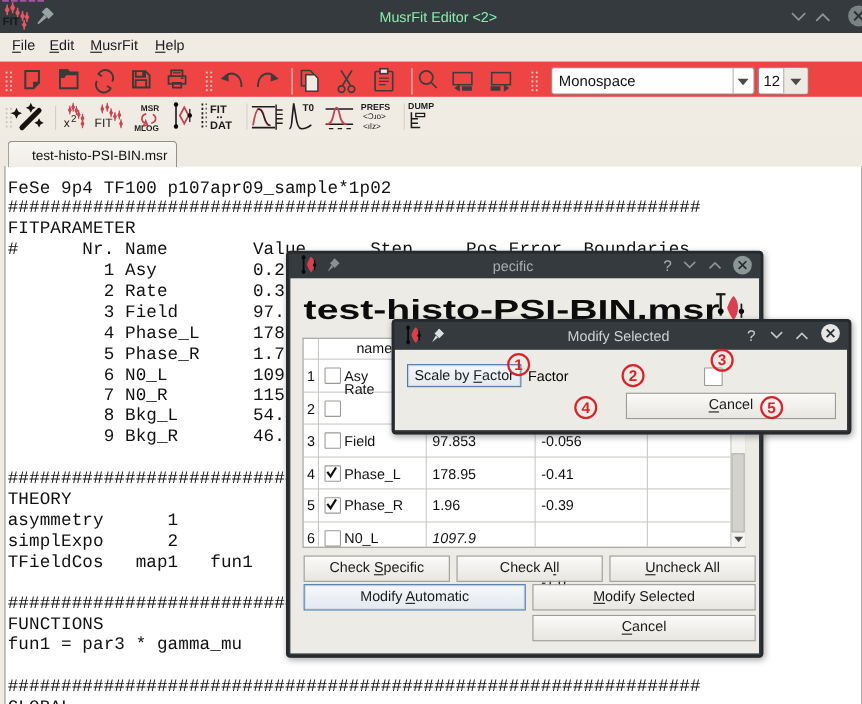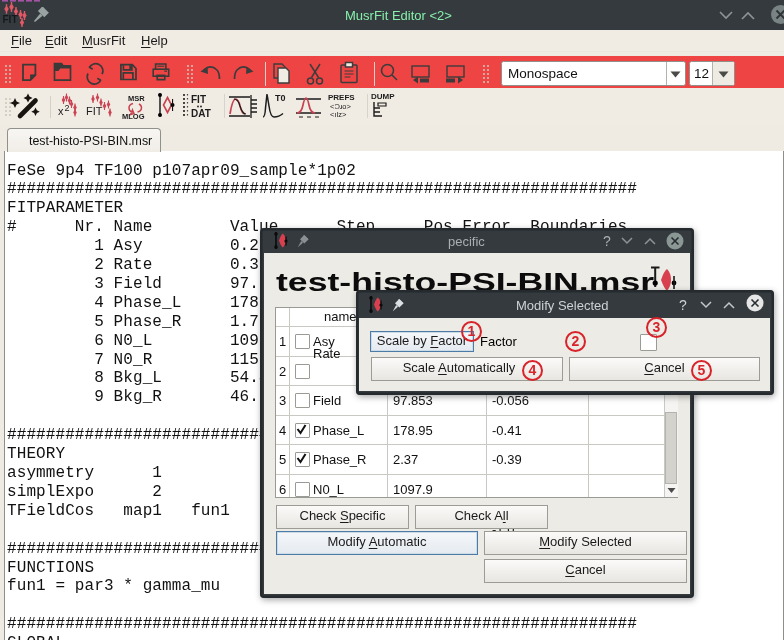--- a/index.html
+++ b/index.html
@@ -447,44 +447,45 @@
       <div class="cellt" style="left:117px;top:85px;">97.853</div>
         <div class="cellt" style="left:216px;top:85px;">-0.056</div>
       <div class="cellt" style="left:3px;top:115px;">4</div>
         <div class="cb" style="left:19px;top:115px;"></div>
         <div class="cellt" style="left:37px;top:115px;">Phase_L</div>
       <div class="cellt" style="left:117px;top:115px;">178.95</div>
         <div class="cellt" style="left:216px;top:115px;">-0.41</div>
       <div class="cellt" style="left:3px;top:144px;">5</div>
         <div class="cb" style="left:19px;top:144px;"></div>
         <div class="cellt" style="left:37px;top:144px;">Phase_R</div>
-      <div class="cellt" style="left:117px;top:144px;">2.37</div>
+      <div class="cellt" style="left:117px;top:144px;">1.96</div>
         <div class="cellt" style="left:216px;top:144px;">-0.39</div>
       <div class="cellt" style="left:3px;top:174px;">6</div>
         <div class="cb" style="left:19px;top:174px;"></div>
         <div class="cellt" style="left:37px;top:174px;">N0_L</div>
-      <div class="cellt" style="left:117px;top:174px;">1097.9</div>
+      <div class="cellt" style="left:117px;top:174px;font-style:italic;">1097.9</div>
         <div class="cellt" style="left:216px;top:174px;margin-top:40px;">-1.0</div>
 
       <svg class="abs" style="left:19px;top:115px" width="13" height="13">
           <path d="M2.5 6 l3 4 l5-8" stroke="#111" stroke-width="2" fill="none"></path>
         </svg>
       <svg class="abs" style="left:19px;top:144px" width="13" height="13">
           <path d="M2.5 6 l3 4 l5-8" stroke="#111" stroke-width="2" fill="none"></path>
         </svg>
 
       <div class="abs" style="left:388px;top:0;width:13px;height:189px;background:#f5f4f2;border-left:1px solid #c9c9c4;"></div>
       <div class="abs" style="left:389px;top:104px;width:12px;height:72px;background:#d4d2cc;border:1px solid #b5b3ad;box-sizing:border-box;"></div>
       <svg class="abs" style="left:390px;top:176px" width="11" height="12">
           <path d="M1.5 4 h8 l-4 5z" fill="#4a4a4a"></path>
         </svg>
     </div>
 
     <div class="btn" style="left:151px;top:252px;width:131px;height:20px;padding-top:2px;">Check A<u>l</u>l</div>
     <div class="btn" style="left:12px;top:252px;width:131px;height:20px;padding-top:2px;">Check <u>S</u>pecific</div>
+    <div class="btn" style="left:290px;top:252px;width:131px;height:20px;padding-top:2px;"><u>U</u>ncheck All</div>
     <div class="btn focus" style="left:12px;top:278px;width:200px;height:20px;padding-top:2px;">Modify <u>A</u>utomatic</div>
     <div class="btn" style="left:220px;top:278px;width:201px;height:20px;padding-top:2px;"><u>M</u>odify Selected</div>
     <div class="btn" style="left:220px;top:306px;width:201px;height:20px;padding-top:2px;"><u>C</u>ancel</div>
   </div>
 </div>
 
 <div id="modify" class="dlg" style="left:356px;top:290px;width:418px;height:105px;">
   <svg class="abs" style="left:9px;top:5px" width="20" height="20" viewBox="0 0 20 20">
     <rect x="5.2" y="1" width="1.6" height="17" fill="#0a0a0a"></rect>
     <circle cx="6" cy="3" r="1.8" fill="#0a0a0a"></circle>
@@ -510,21 +511,20 @@
     </svg>
   <svg class="abs" style="left:390px;top:4px" width="18" height="18" viewBox="0 0 18 18">
     <circle cx="9" cy="9" r="8.5" fill="#e6e6e6"></circle>
     <path d="M5.5 5.5 L12.5 12.5 M12.5 5.5 L5.5 12.5" stroke="#272c30" stroke-width="1.6"></path>
   </svg>
   <div class="dbody" style="left:3px;top:28px;width:411px;height:73px;">
     <div class="btn focus" style="left:11px;top:13px;width:102px;height:18px;padding-top:1px;">Scale by <u>F</u>actor</div>
     <div class="abs" style="left:121px;top:16px;font-size:13px;">Factor</div>
     <div class="cb" style="left:281px;top:16px;width:15px;height:15px;"></div>
     <div class="abs" style="left:300px;top:16px;font-size:13px;margin-top:21px;">Absolute Value</div>
-    <div class="btn" style="left:12px;top:39px;width:174px;height:20px;padding-top:2px;padding-right:16px;">Scale <u>A</u>utomatically</div>
     <div class="btn" style="left:210px;top:39px;width:189px;height:20px;padding-top:2px;"><u>C</u>ancel</div>
   </div>
 
   <div class="ann" style="left:105px;top:31px;">1</div>
   <div class="ann" style="left:209px;top:41px;">2</div>
   <div class="ann" style="left:290px;top:27px;">3</div>
   <div class="ann" style="left:166px;top:70px;">4</div>
   <div class="ann" style="left:335px;top:70px;">5</div>
 </div>
 

